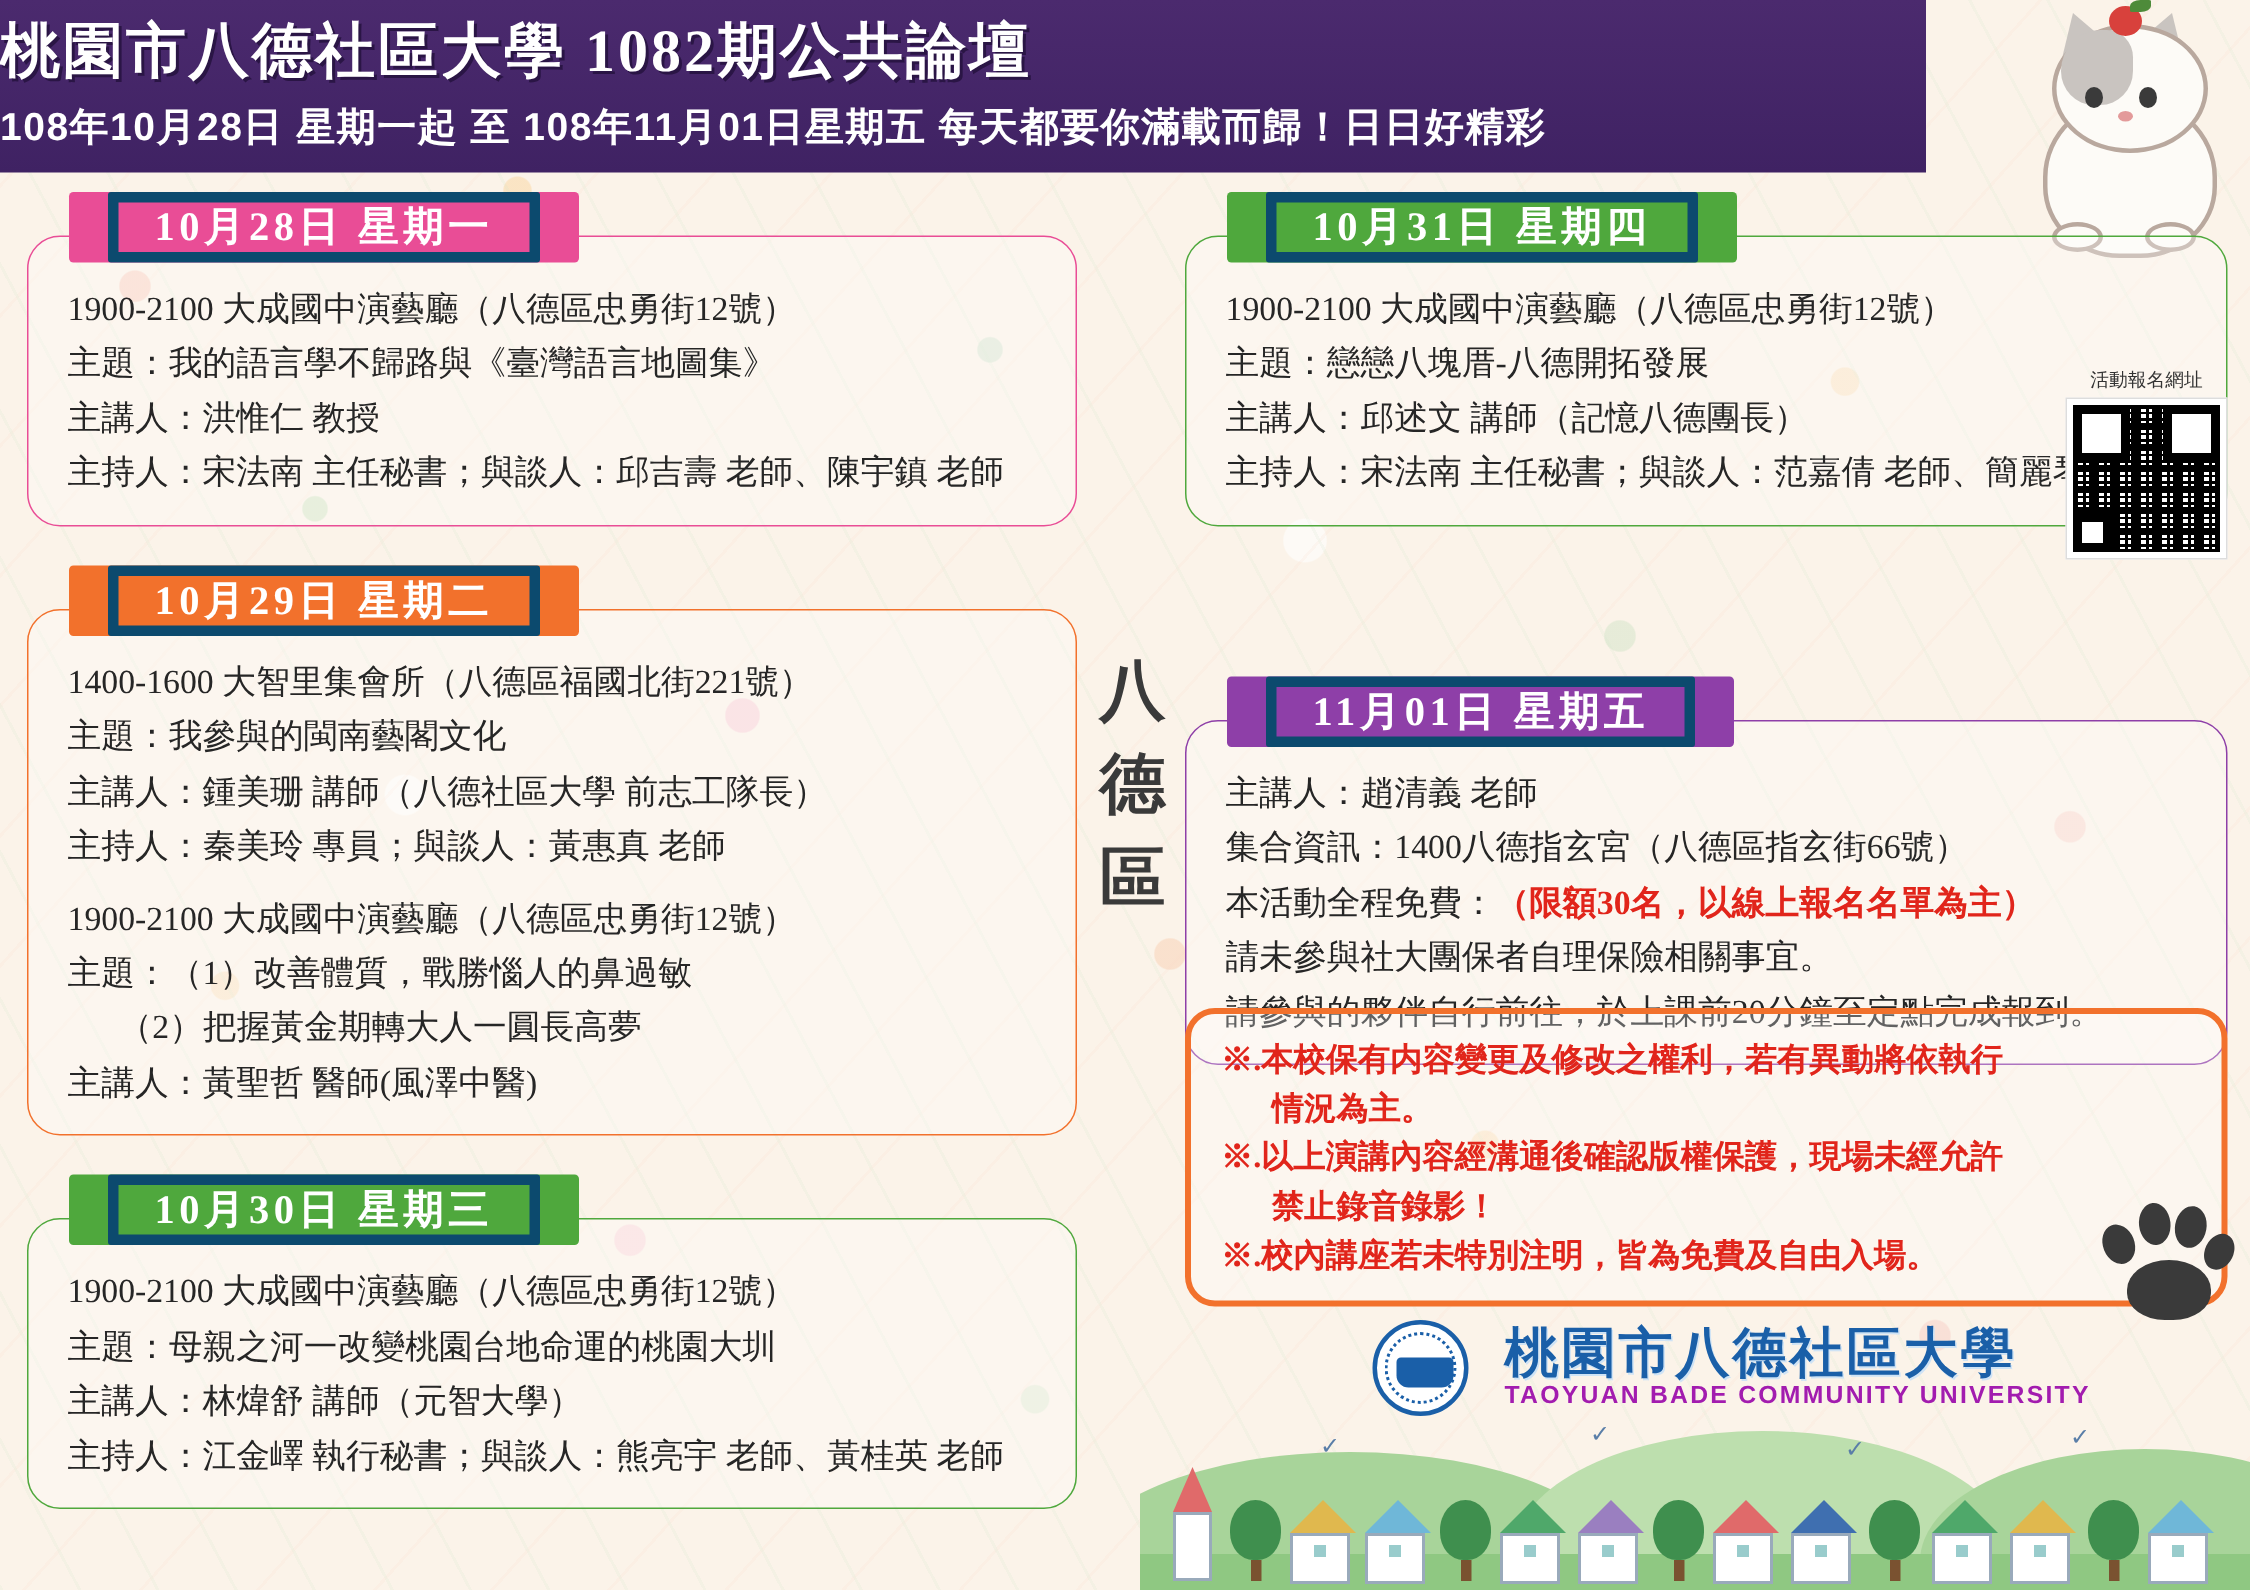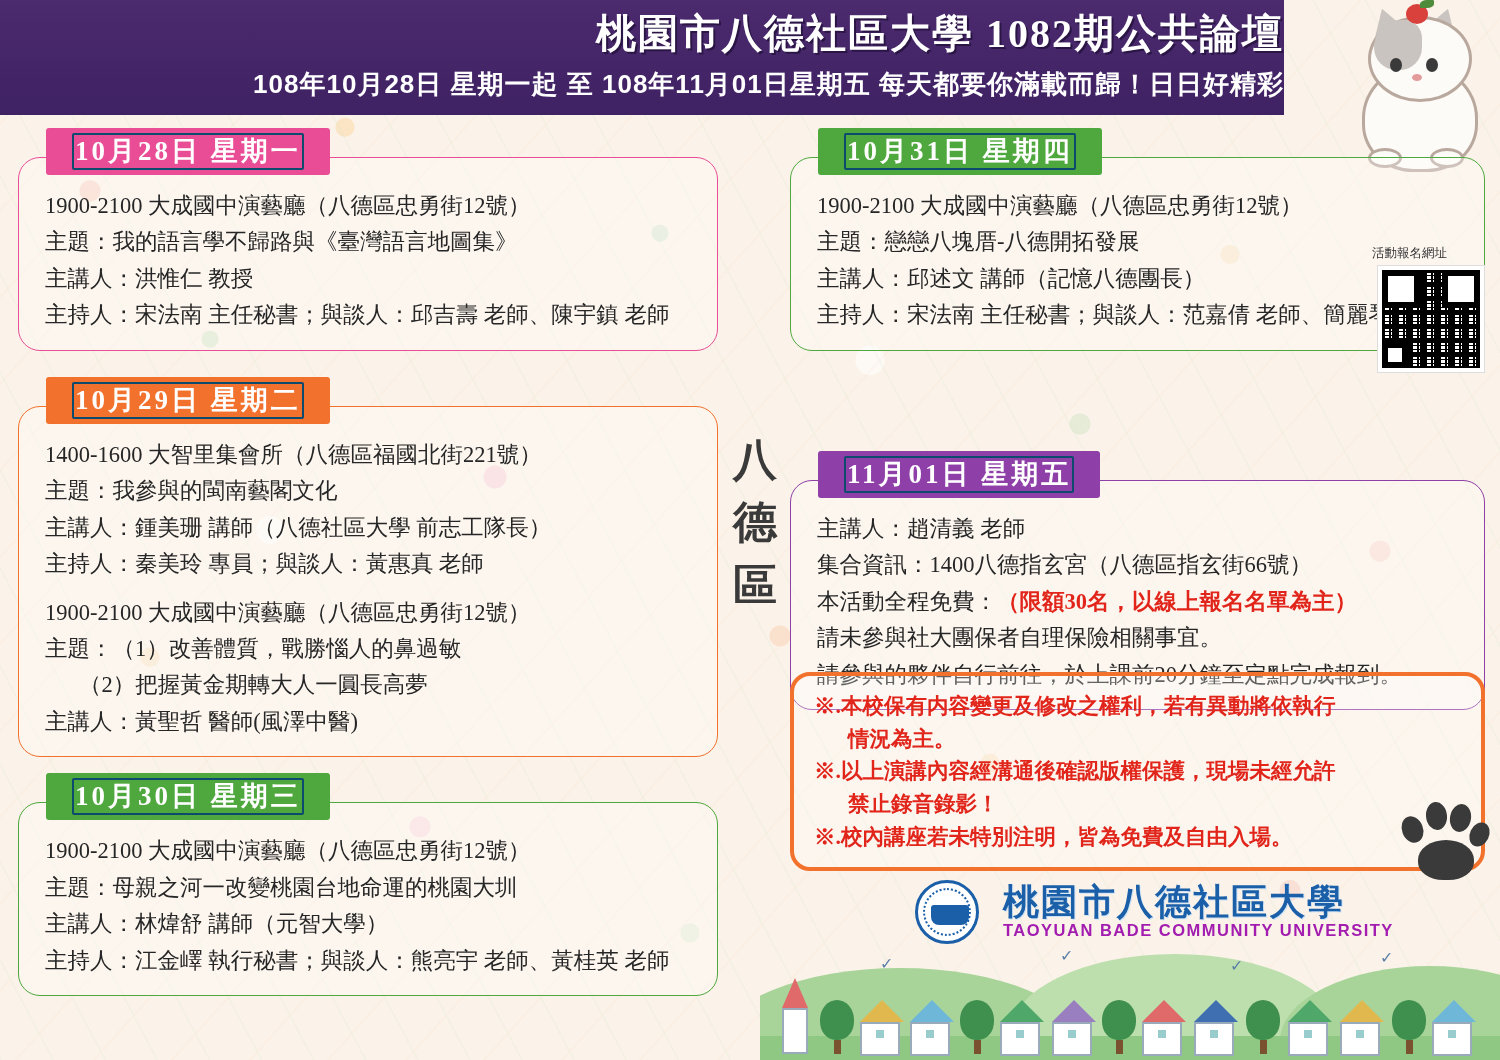--- a/index.html
+++ b/index.html
@@ -40,21 +40,21 @@
     opacity:.5;
     background-image:
       repeating-linear-gradient(62deg, rgba(214,232,206,.35) 0 2px, transparent 2px 46px),
       repeating-linear-gradient(-48deg, rgba(246,214,198,.3) 0 2px, transparent 2px 58px);
   }
 
   
   .header {
     position:absolute; top:0; left:0; width:1284px; height:115px;
     background:linear-gradient(180deg,#4b2a6e 0%, #3f2263 100%);
-    color:#fff; text-align:right; overflow:hidden;
+    color:#fff; text-align:left; overflow:hidden;
   }
   .header h1 {
     margin:6px 0 0; font-size:40px; letter-spacing:2px;
     font-weight:bold; text-shadow:2px 2px 0 #2a1545;
     font-family:"Liberation Serif", serif;
   }
   .header .sub {
     margin-top:6px; font-size:26px; font-weight:bold;
     font-family:Liberation Sans, sans-serif;
     letter-spacing:1px;
@@ -111,21 +111,21 @@
 
   
   .card { position:relative; margin-bottom:10px; }
   .tag {
     display:inline-block; position:relative; z-index:3;
     margin-left:28px; padding:5px 26px 6px;
     color:#fff; font-size:27px; font-weight:bold; letter-spacing:3px;
     font-family:"Liberation Serif", serif;
     border-radius:3px;
   }
-  .tag .tbox { border:2px solid #0c4a6e; padding:1px 1px 2px; border-radius:2px; }
+  .tag .tbox { border:7px solid #0c4a6e; padding:1px 24px 2px; border-radius:2px; }
   .body-box {
     margin-top:-18px; padding:30px 22px 16px 26px;
     border:1px solid #8b5cf6; border-radius:22px;
     background:rgba(255,255,255,.30);
     font-size:22.5px; line-height:1.62;
     color:#262626;
     font-family:"Liberation Serif", serif;
   }
   .body-box p { margin:0; white-space:nowrap; }
   .body-box p.indent { padding-left:34px; }
@@ -144,21 +144,21 @@
 
   
   .vtext {
     position:absolute; left:728px; top:430px; width:56px;
     font-family:"Liberation Serif", serif;
     font-size:44px; font-weight:bold; color:#3a3a3a;
     text-align:center; line-height:1.42; letter-spacing:2px;
   }
 
   
-  .qr-wrap { position:absolute; right:10px; top:245px; width:118px; }
+  .qr-wrap { position:absolute; right:10px; top:245px; width:118px; text-align:center; }
   .qr-cap { font-size:12.5px; color:#333; font-family:"Liberation Serif", serif; margin-bottom:3px; }
   .qr {
     width:108px; height:108px; margin:0 auto; background:#fff; padding:4px;
     border:1px solid #ddd;
   }
   .qr-inner {
     width:100%; height:100%;
     background-image:
       linear-gradient(90deg,#000 0 25%, transparent 25% 50%, #000 50% 62%, transparent 62% 75%, #000 75% 100%),
       linear-gradient(0deg,#000 0 12%, transparent 12% 25%, #000 25% 38%, transparent 38% 55%, #000 55% 66%, transparent 66% 80%, #000 80% 100%);
@@ -297,21 +297,21 @@
       <p>主講人：鍾美珊 講師（八德社區大學 前志工隊長）</p>
       <p>主持人：秦美玲 專員；與談人：黃惠真 老師</p>
       <p class="spacer"></p>
       <p>1900-2100 大成國中演藝廳（八德區忠勇街12號）</p>
       <p>主題：（1）改善體質，戰勝惱人的鼻過敏</p>
       <p class="indent">（2）把握黃金期轉大人一圓長高夢</p>
       <p>主講人：黃聖哲 醫師(風澤中醫)</p>
     </div>
   </div>
 
-  <div class="card green" style="margin-top:16px;">
+  <div class="card green" style="margin-top:26px;">
     <div class="tag">
       <span class="tbox">10月30日 星期三</span>
     </div>
     <div class="body-box">
       <p>1900-2100 大成國中演藝廳（八德區忠勇街12號）</p>
       <p>主題：母親之河一改變桃園台地命運的桃園大圳</p>
       <p>主講人：林煒舒 講師（元智大學）</p>
       <p>主持人：江金嶧 執行秘書；與談人：熊亮宇 老師、黃桂英 老師</p>
     </div>
   </div>

